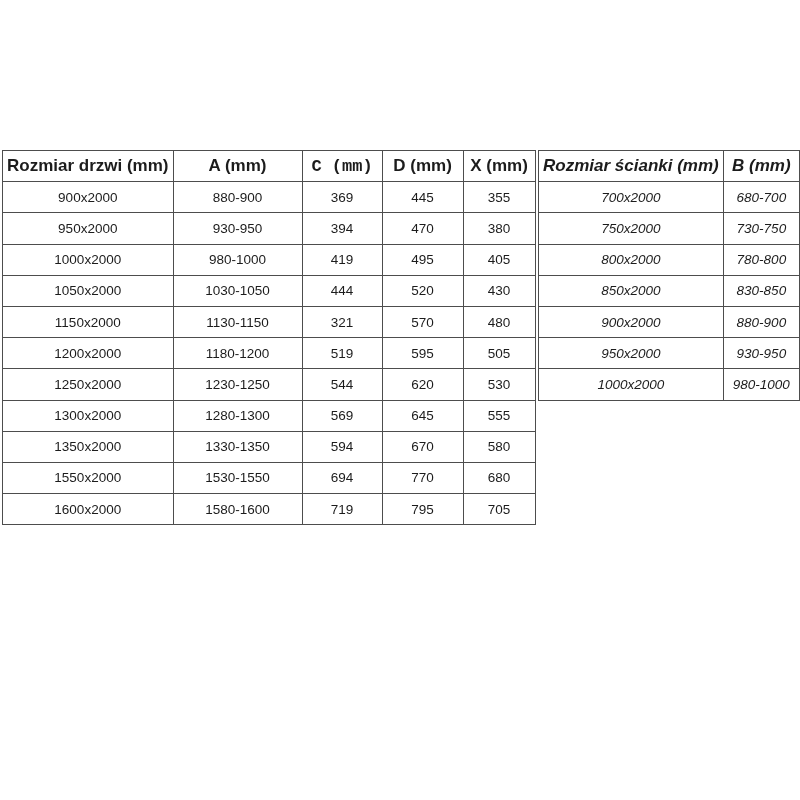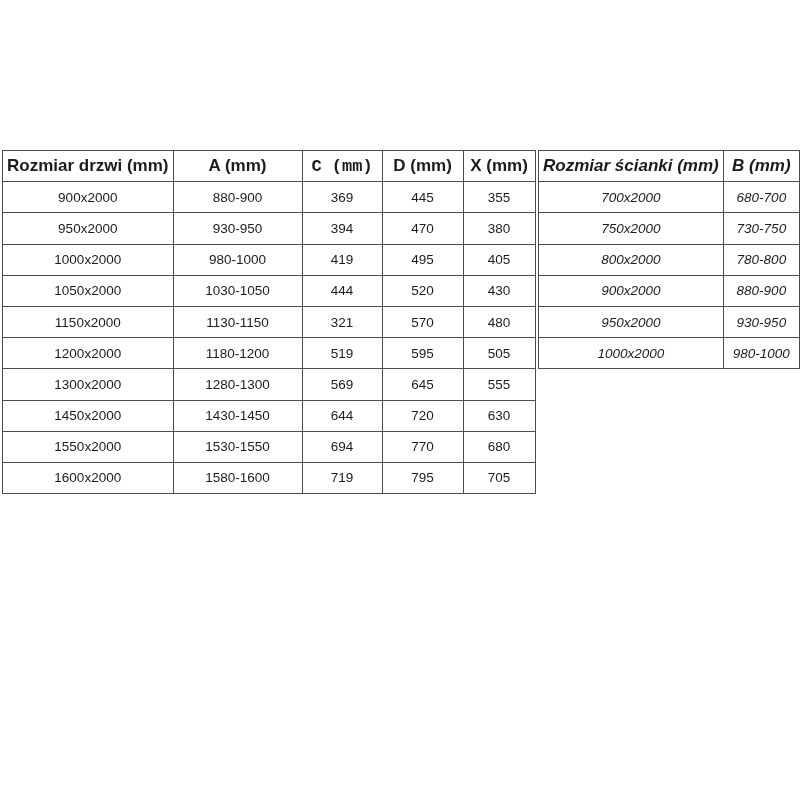--- a/index.html
+++ b/index.html
@@ -101,32 +101,39 @@
           <td>480</td>
         </tr>
         <tr>
           <td>1200x2000</td>
           <td>1180-1200</td>
           <td>519</td>
           <td>595</td>
           <td>505</td>
         </tr>
         <tr>
+          <td>1250x2000</td>
+          <td>1230-1250</td>
+          <td>544</td>
+          <td>620</td>
+          <td>530</td>
+        </tr>
+        <tr>
           <td>1300x2000</td>
           <td>1280-1300</td>
           <td>569</td>
           <td>645</td>
           <td>555</td>
         </tr>
         <tr>
-          <td>1450x2000</td>
-          <td>1430-1450</td>
-          <td>644</td>
-          <td>720</td>
-          <td>630</td>
+          <td>1350x2000</td>
+          <td>1330-1350</td>
+          <td>594</td>
+          <td>670</td>
+          <td>580</td>
         </tr>
         <tr>
           <td>1550x2000</td>
           <td>1530-1550</td>
           <td>694</td>
           <td>770</td>
           <td>680</td>
         </tr>
         <tr>
           <td>1600x2000</td>
@@ -151,20 +158,24 @@
         </tr>
         <tr>
           <td>750x2000</td>
           <td>730-750</td>
         </tr>
         <tr>
           <td>800x2000</td>
           <td>780-800</td>
         </tr>
         <tr>
+          <td>850x2000</td>
+          <td>830-850</td>
+        </tr>
+        <tr>
           <td>900x2000</td>
           <td>880-900</td>
         </tr>
         <tr>
           <td>950x2000</td>
           <td>930-950</td>
         </tr>
         <tr>
           <td>1000x2000</td>
           <td>980-1000</td>

